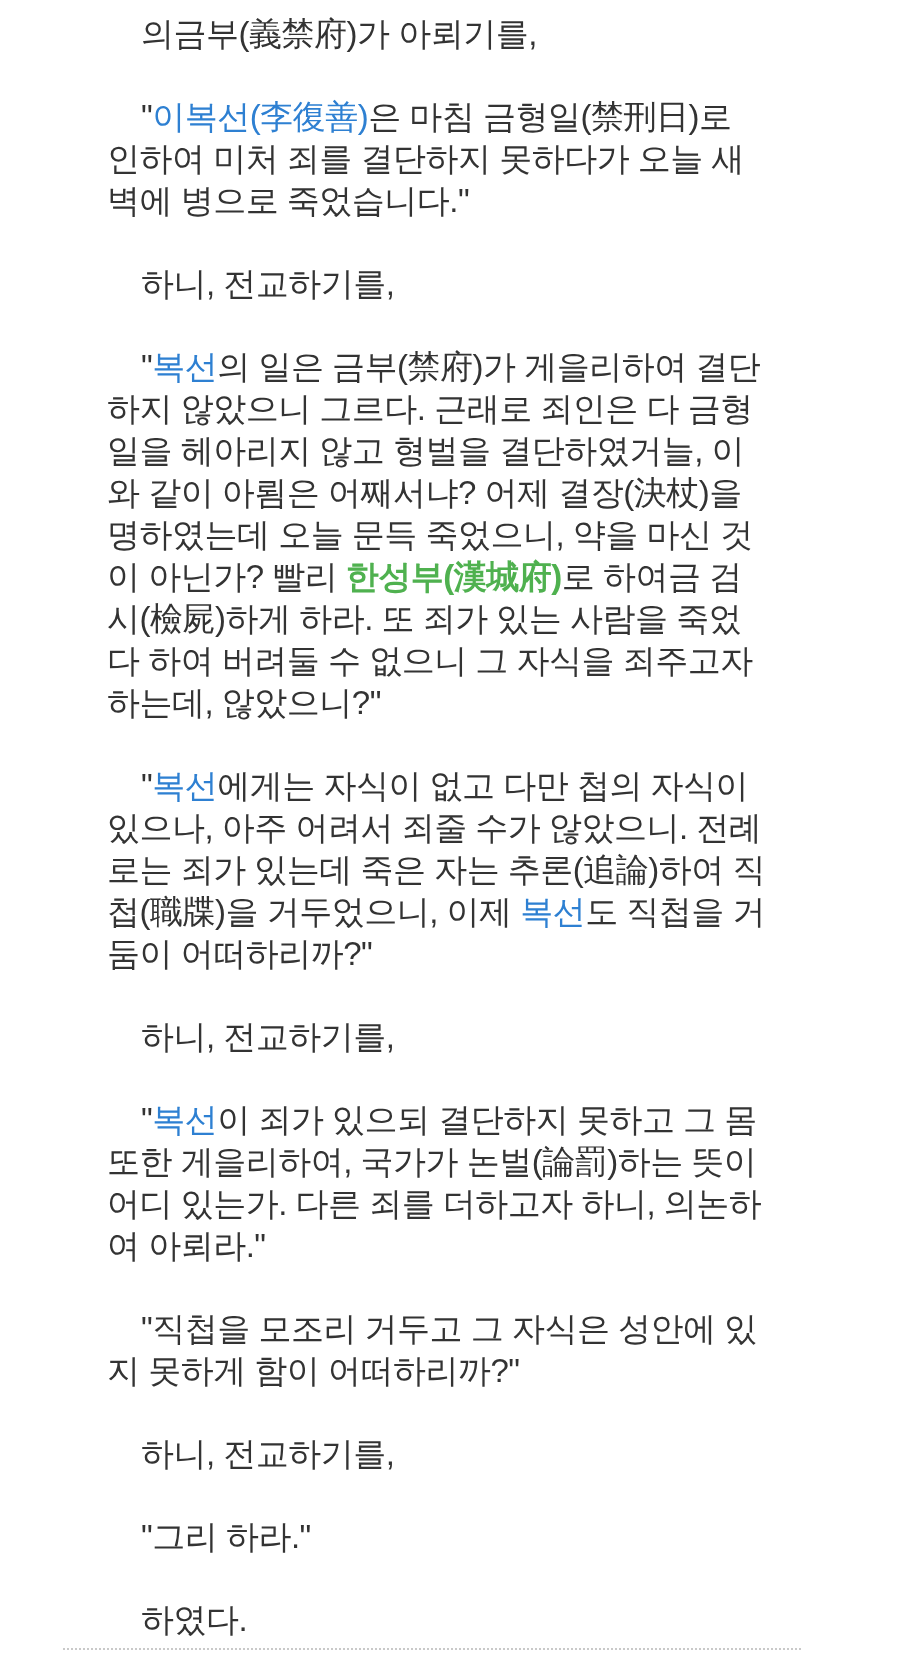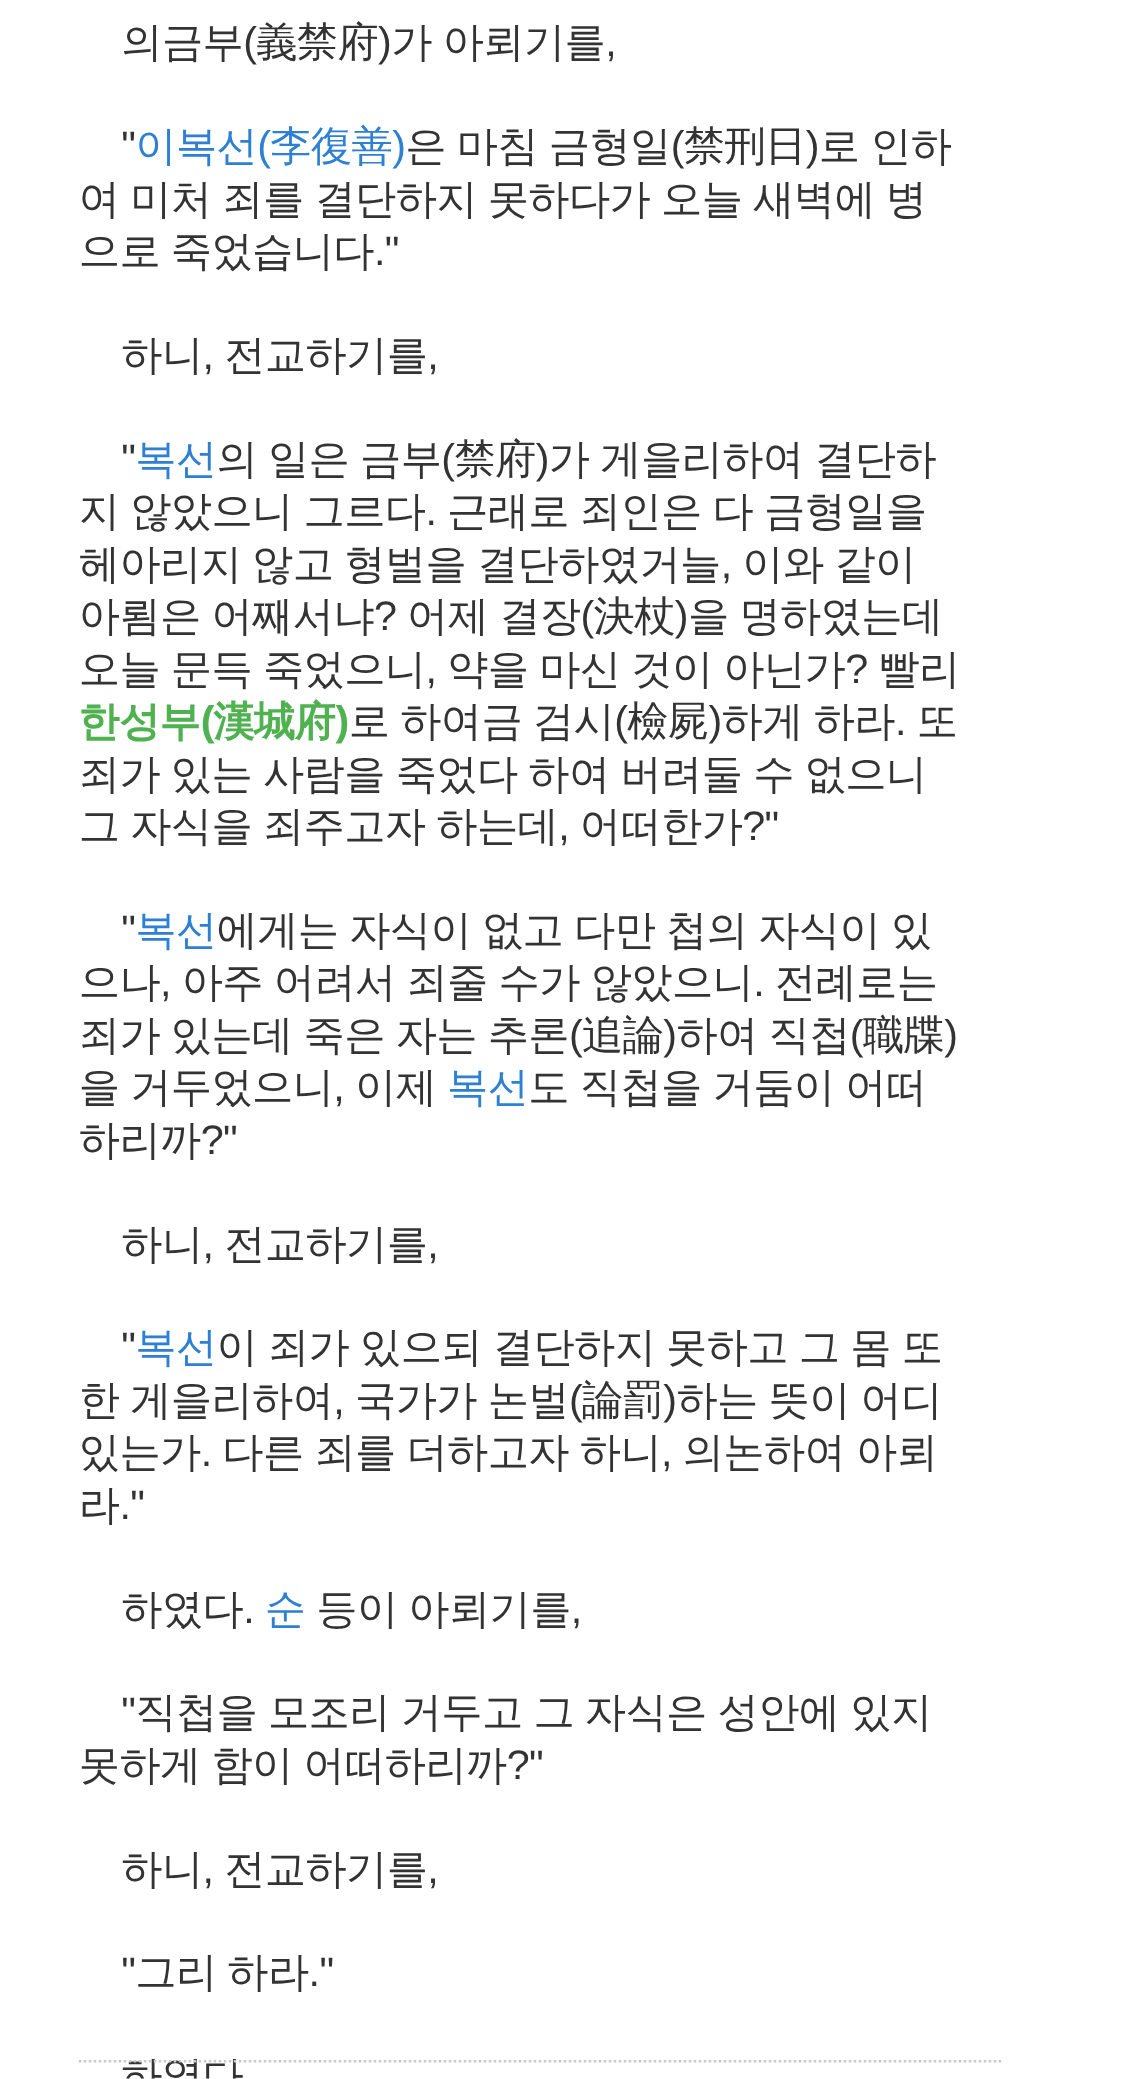--- a/index.html
+++ b/index.html
@@ -14,20 +14,21 @@
   body{
     background:var(--background-color);
     font-family:"Liberation Sans","DejaVu Sans",sans-serif;
   }
   .page{
     position:relative;
     width:828px;
     height:1663px;
     overflow:hidden;
     background:var(--background-color);
+    padding-left:44px;
   }
   .record-body{
     padding:13px 58px 0 63px;
     font-size:33px;
     line-height:42px;
     color:var(--text-color);
     letter-spacing:-0.5px;
     word-break:normal;
     overflow-wrap:break-word;
   }
@@ -56,24 +57,23 @@
   }
 </style>
 </head>
 <body>
 
 <div class="page">
   <div class="record-body">
       <p class="para"><span>의금부(義禁府)가 아뢰기를,</span></p>
       <p class="para"><span>"</span><a class="person">이복선(李復善)</a><span>은 마침 금형일(禁刑日)로 인하여 미처 죄를 결단하지 못하다가 오늘 새벽에 병으로 죽었습니다."</span></p>
       <p class="para"><span>하니, 전교하기를,</span></p>
-      <p class="para"><span>"</span><a class="person">복선</a><span>의 일은 금부(禁府)가 게을리하여 결단하지 않았으니 그르다. 근래로 죄인은 다 금형일을 헤아리지 않고 형벌을 결단하였거늘, 이와 같이 아룀은 어째서냐? 어제 결장(決杖)을 명하였는데 오늘 문득 죽었으니, 약을 마신 것이 아닌가? 빨리 </span><a class="place">한성부(漢城府)</a><span>로 하여금 검시(檢屍)하게 하라. 또 죄가 있는 사람을 죽었다 하여 버려둘 수 없으니 그 자식을 죄주고자 하는데, 어떠한가?"</span></p>
+      <p class="para"><span>"</span><a class="person">복선</a><span>의 일은 금부(禁府)가 게을리하여 결단하지 않았으니 그르다. 근래로 죄인은 다 금형일을 헤아리지 않고 형벌을 결단하였거늘, 이와 같이 아룀은 어째서냐? 어제 결장(決杖)을 명하였는데 오늘 문득 죽었으니, 약을 마신 것이 아닌가? 빨리 </span><a class="place">한성부(漢城府)</a><span>로 하여금 검시(檢屍)하게 하라. 또 죄가 있는 사람을 죽었다 하여 버려둘 수 없으니 그 자식을 죄주고자 하는데, 않았으니?"</span></p>
       <p class="para"><span>"</span><a class="person">복선</a><span>에게는 자식이 없고 다만 첩의 자식이 있으나, 아주 어려서 죄줄 수가 않았으니. 전례로는 죄가 있는데 죽은 자는 추론(追論)하여 직첩(職牒)을 거두었으니, 이제 </span><a class="person">복선</a><span>도 직첩을 거둠이 어떠하리까?"</span></p>
       <p class="para"><span>하니, 전교하기를,</span></p>
       <p class="para"><span>"</span><a class="person">복선</a><span>이 죄가 있으되 결단하지 못하고 그 몸 또한 게을리하여, 국가가 논벌(論罰)하는 뜻이 어디 있는가. 다른 죄를 더하고자 하니, 의논하여 아뢰라."</span></p>
-      <p class="para"><span>하였다. </span><a class="person">순</a><span> 등이 아뢰기를,</span></p>
       <p class="para"><span>"직첩을 모조리 거두고 그 자식은 성안에 있지 못하게 함이 어떠하리까?"</span></p>
       <p class="para"><span>하니, 전교하기를,</span></p>
       <p class="para"><span>"그리 하라."</span></p>
       <p class="para"><span>하였다.</span></p>
     </div>
   <div class="dotted-divider"></div>
 </div>
 
 </body></html>

